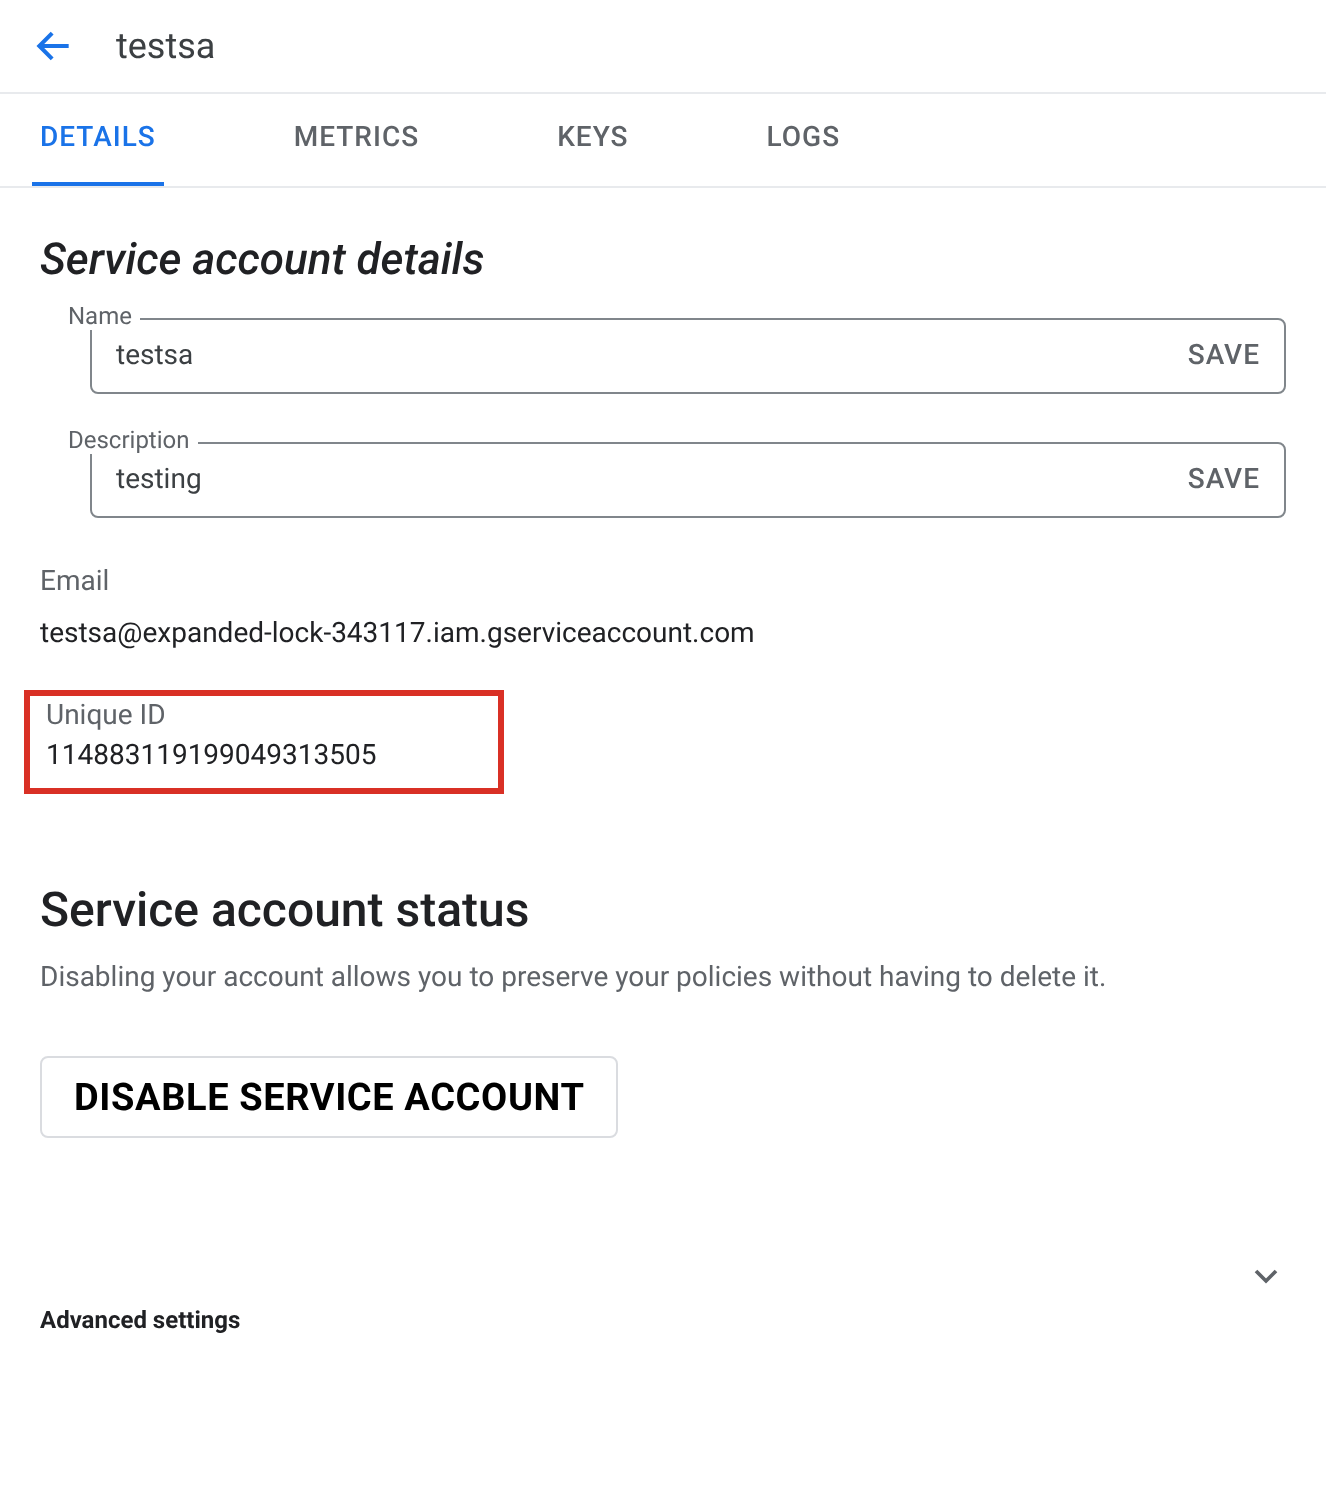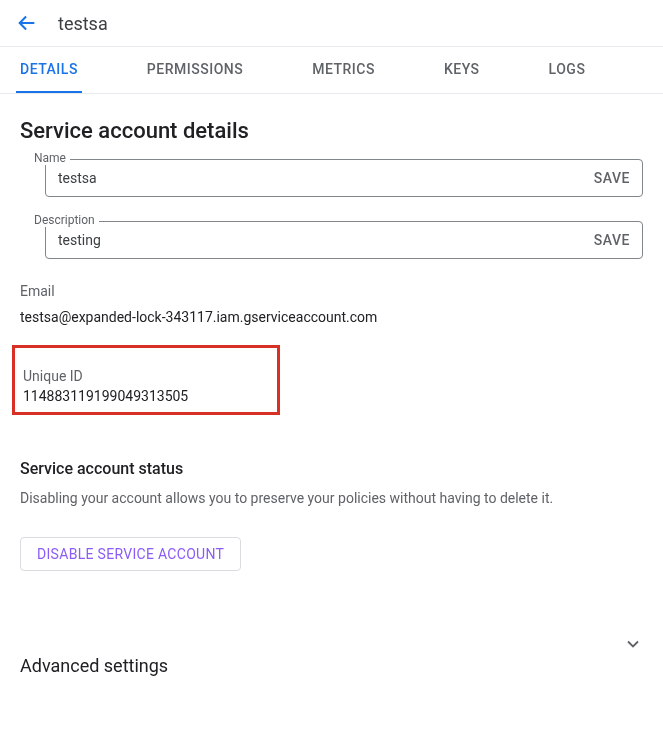--- a/index.html
+++ b/index.html
@@ -52,20 +52,21 @@
       border-bottom: 2px solid #1a73e8;
     }
     .content {
       padding: 24px 20px;
     }
     .section-title {
       font-size: 22px;
       font-weight: 500;
       color: #202124;
       margin-bottom: 16px;
+      font-style: italic;
     }
     .field-wrapper {
       position: relative;
       margin-bottom: 24px;
       padding-left: 25px;
     }
     .field-label {
       position: absolute;
       top: -8px;
       left: 10px;
@@ -100,33 +101,33 @@
       font-size: 14px;
       color: #5f6368;
       margin-bottom: 10px;
     }
     .readonly-value {
       font-size: 14px;
       color: #202124;
     }
     .highlight-box {
       border: 3px solid #d93025;
-      padding: 20px 8px 8px 8px;
+      padding: 2px 8px 8px 8px;
       margin-left: -8px;
       margin-bottom: 28px;
-      width: 268px;
+      width: 240px;
     }
     .highlight-box .readonly-label {
       margin-bottom: 4px;
     }
     .status-section {
       margin-top: 8px;
     }
     .status-title {
-      font-size: 16px;
+      font-size: 24px;
       font-weight: 500;
       color: #202124;
       margin-bottom: 10px;
       margin-top: 44px;
     }
     .status-desc {
       font-size: 14px;
       color: #5f6368;
       line-height: 1.5;
       margin-bottom: 28px;
@@ -144,37 +145,37 @@
     .status-text {
       font-size: 14px;
       font-weight: 500;
       color: #202124;
     }
     .disable-btn {
       display: inline-block;
       padding: 8px 16px;
       border: 1px solid #dadce0;
       border-radius: 4px;
-      font-size: 14px;
-      font-weight: 400;
+      font-size: 19px;
+      font-weight: 700;
       letter-spacing: 0.3px;
-      color: #8b5cf6;
+      color: #000000;
       cursor: pointer;
       background: #fff;
     }
     .advanced-row {
       display: flex;
       justify-content: space-between;
       align-items: center;
       margin-top: 40px;
       cursor: pointer;
     }
     .advanced-title {
-      font-size: 18px;
-      font-weight: 400;
+      font-size: 12px;
+      font-weight: 700;
       color: #202124;
       margin-top: 44px;
     }
     .chevron-icon {
       color: #5f6368;
       display: flex;
     }
   </style>
 </head>
 <body>
@@ -184,21 +185,20 @@
     <svg width="22" height="22" viewBox="0 0 24 24" fill="none" stroke="currentColor" stroke-width="2.2">
       <line x1="20" y1="12" x2="4" y2="12"></line>
       <polyline points="11 5 4 12 11 19"></polyline>
     </svg>
   </span>
   <div class="page-title">testsa</div>
 </div>
 
 <div class="tabs">
   <div class="tab active">DETAILS</div>
-  <div class="tab">PERMISSIONS</div>
   <div class="tab">METRICS</div>
   <div class="tab">KEYS</div>
   <div class="tab">LOGS</div>
 </div>
 
 <div class="content">
   <h2 class="section-title">Service account details</h2>
 
   <div class="field-wrapper">
     <div class="field-label">Name</div>

